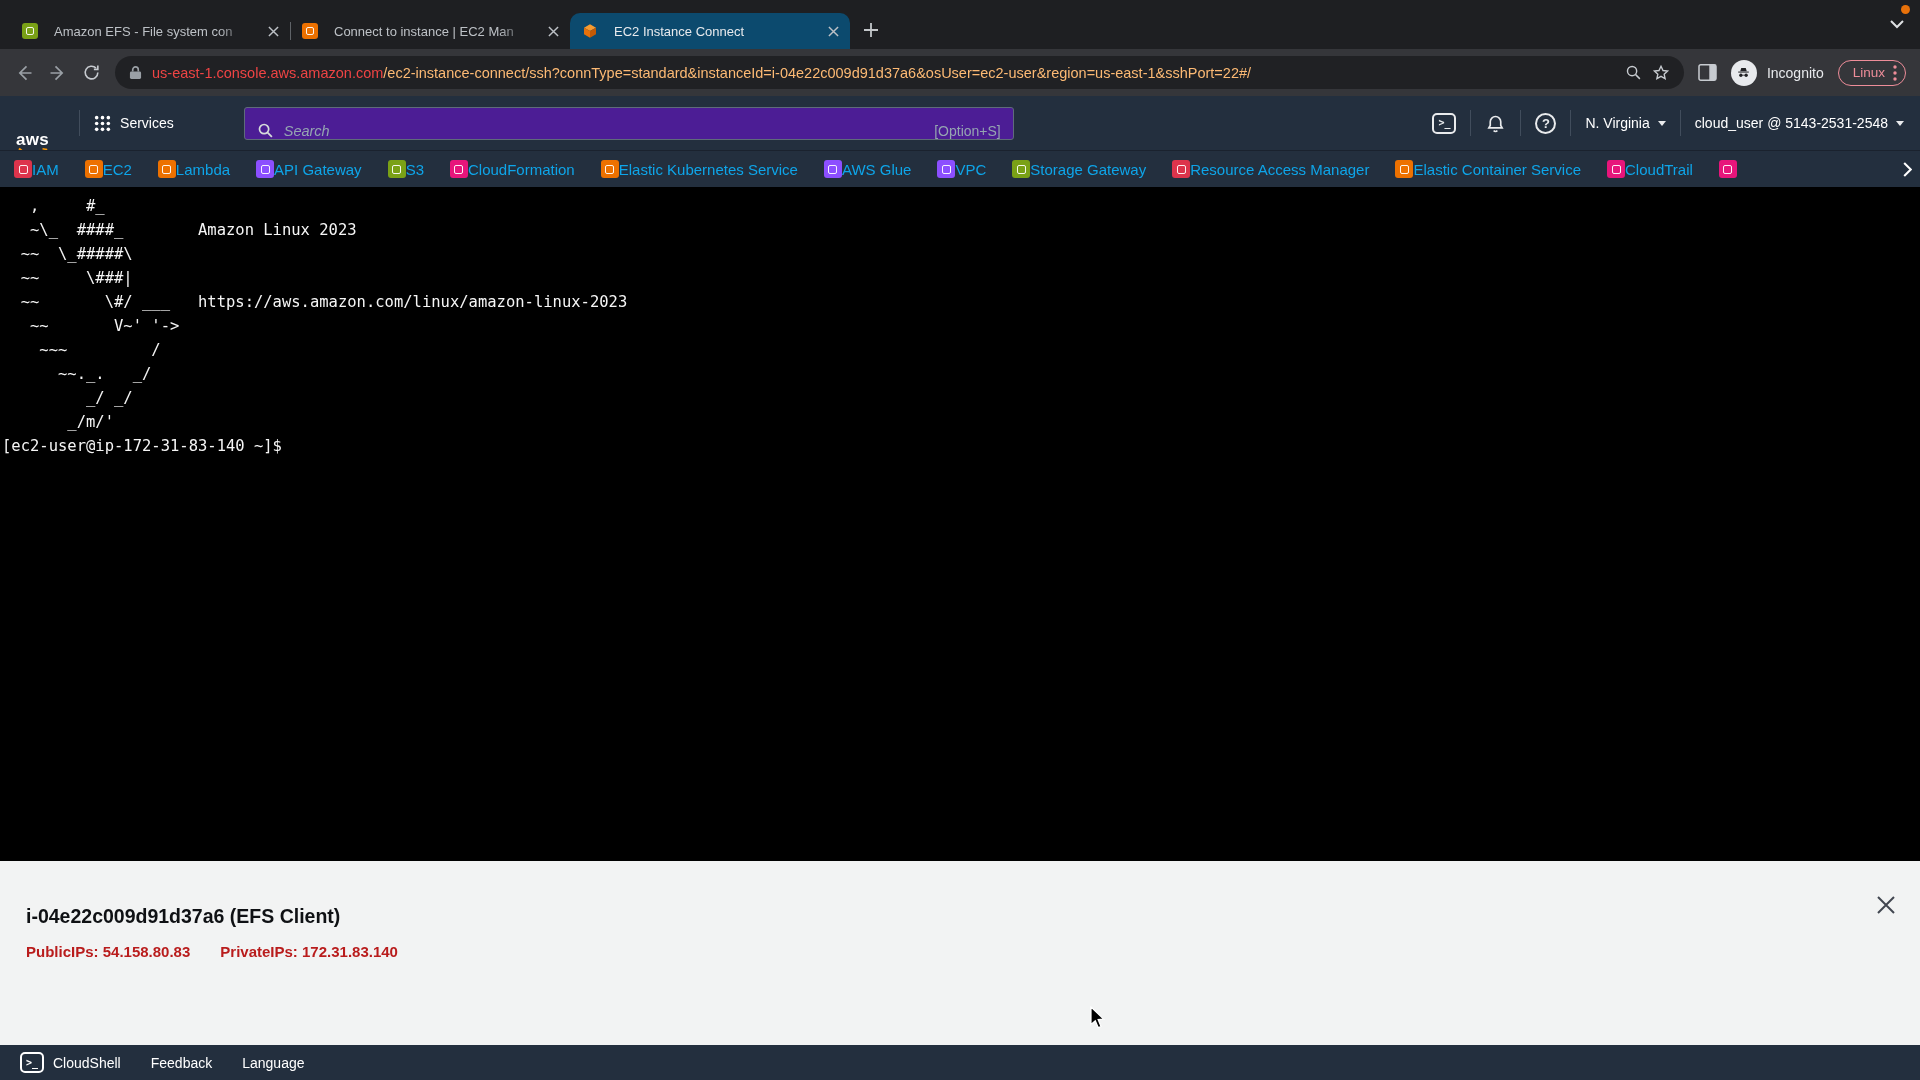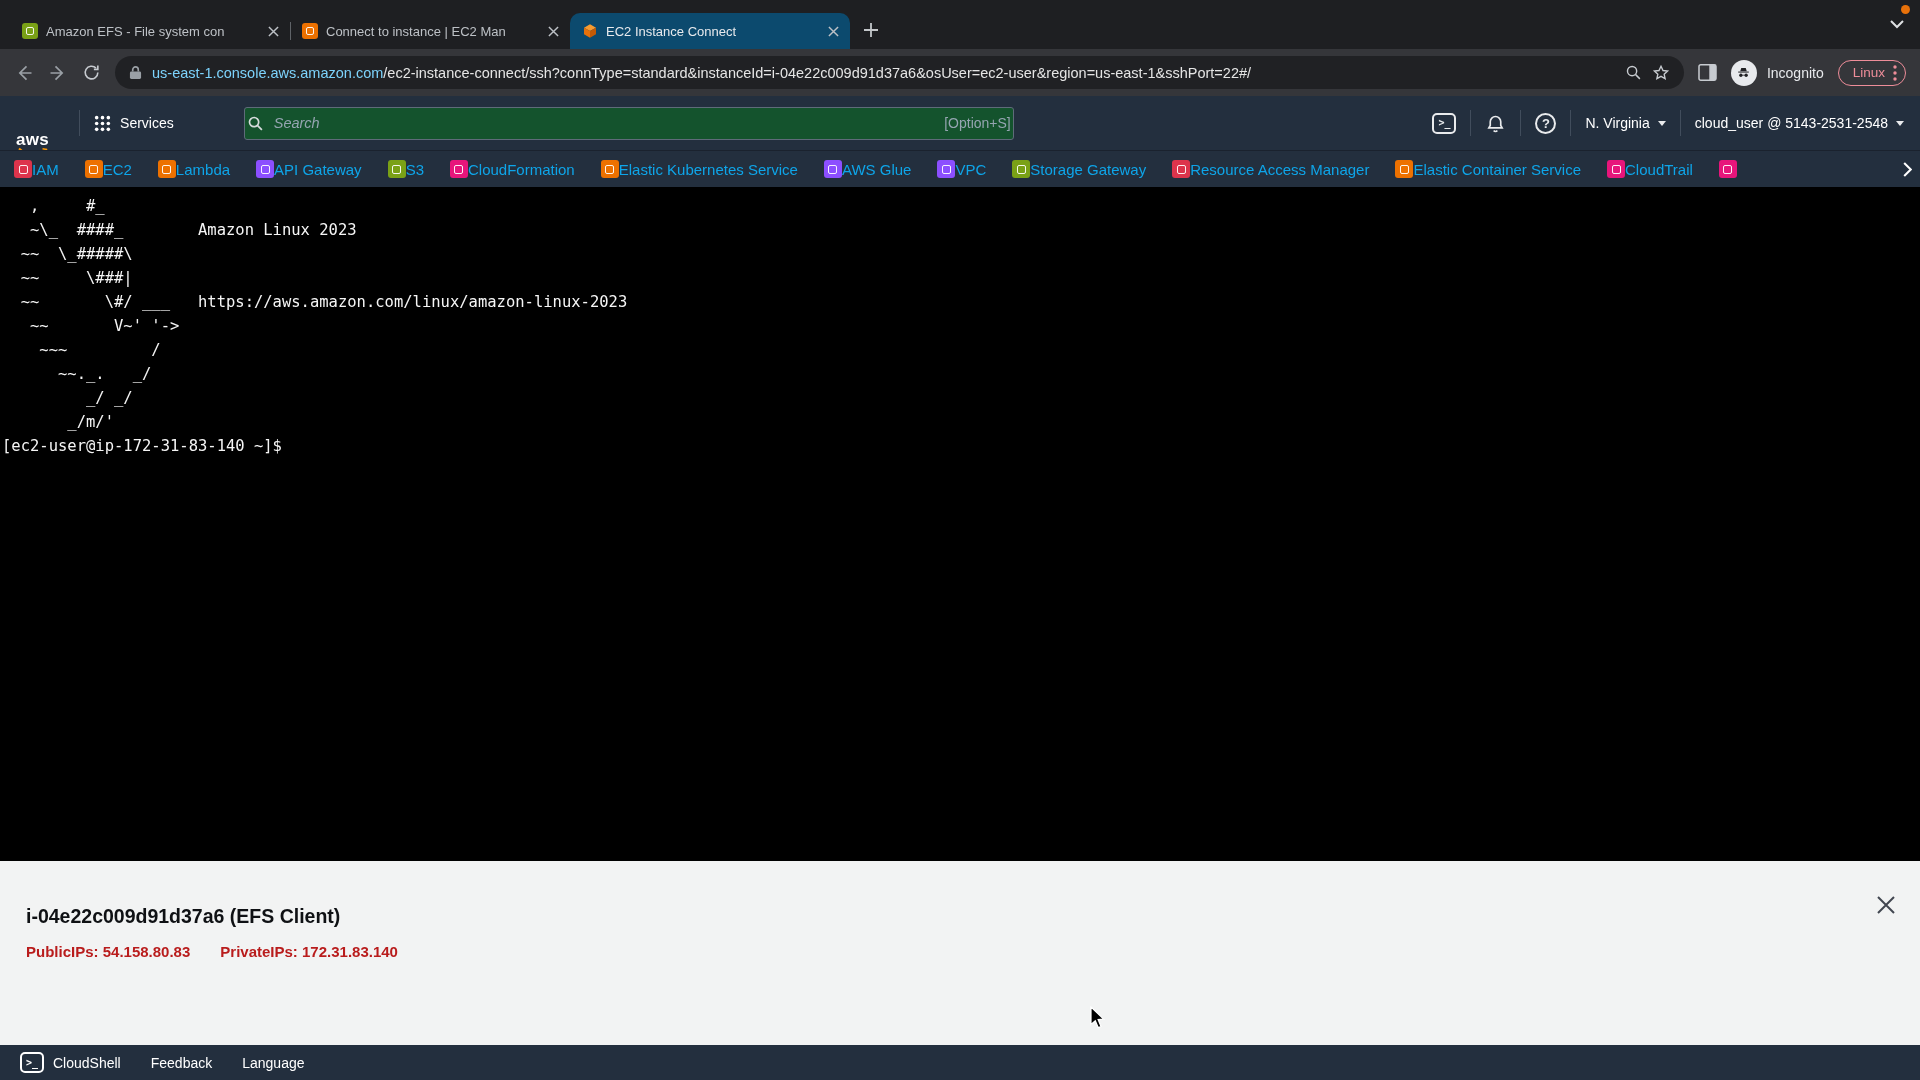--- a/index.html
+++ b/index.html
@@ -4,56 +4,56 @@
 <title>EC2 Instance Connect</title>
 <style>
   * { margin:0; padding:0; box-sizing:border-box; }
   html,body { width:1920px; height:1080px; overflow:hidden; background:#000;
               font-family:"Liberation Sans", sans-serif; }
   .screen { width:1920px; height:1080px; display:flex; flex-direction:column; position:relative; }
 
   
   .tabstrip { height:49px; background:#1e1f22; display:flex; align-items:flex-end;
               padding-left:10px; position:relative; flex:none; }
-  .tab { width:280px; height:36px; display:flex; align-items:center; gap:8px;
+  .tab { width:280px; height:36px; display:flex; align-items:center; gap:16px;
          padding:0 8px 0 12px; color:#bdc1c6; font-size:13px; position:relative; }
   .tab.inactive + .tab.inactive::before { content:""; position:absolute; left:0; top:9px;
          height:18px; width:1px; background:#5f6368; }
   .tab.active { background:#0c4a6e; color:#e8eaed; border-radius:10px 10px 0 0; }
   .tab-title { flex:1; white-space:nowrap; overflow:hidden; -webkit-mask-image:linear-gradient(90deg,#000 85%,transparent);
                mask-image:linear-gradient(90deg,#000 85%,transparent); }
   .favicon { width:16px; height:16px; border-radius:3px; flex:none; position:relative; }
   .favicon.box::after { content:""; position:absolute; inset:4px; border:1.2px solid rgba(255,255,255,.92); border-radius:2px; }
   .tab-close { width:18px; height:18px; display:grid; place-items:center; color:#bdc1c6; flex:none; }
   .newtab-btn { width:30px; height:30px; margin:0 0 4px 6px; display:grid; place-items:center; color:#c4c7ca; }
   .strip-dot { position:absolute; top:5px; right:10px; width:9px; height:9px; border-radius:50%; background:#e8710a; }
   .strip-chevron { position:absolute; top:20px; right:16px; color:#dfe1e4; }
 
   
   .toolbar { height:47px; background:#35363a; display:flex; align-items:center; padding:0 14px; gap:14px; flex:none; }
   .nav-ic { color:#9aa0a6; display:grid; place-items:center; flex:none; }
   .nav-ic.bright { color:#c7cbd0; }
   .urlbar { flex:1; height:33px; background:#202124; border-radius:17px; display:flex; align-items:center;
             gap:10px; padding:0 14px; min-width:0; }
   .url-text { flex:1; font-size:14.5px; white-space:nowrap; overflow:hidden; min-width:0; }
-  .url-host { color:#7dd3fc; }
-  .url-path { color:#e5e5e5; }
+  .url-host { color:#ef4444; }
+  .url-path { color:#fdba74; }
   .badge-incog { width:26px; height:26px; border-radius:50%; background:#e8eaed; display:grid; place-items:center; flex:none; }
   .incog-label { color:#e8eaed; font-size:14px; margin-left:-4px; }
   .update-pill { display:flex; align-items:center; gap:8px; border:1px solid #ee8d99; color:#ee8d99;
                  border-radius:15px; padding:4px 8px 4px 14px; font-size:13.5px; }
 
   
   .aws-header { height:54px; background:#232f3e; display:flex; align-items:center; padding:0 16px; flex:none; }
   .aws-logo { display:flex; flex-direction:column; align-items:center; margin-right:16px;margin-top:42px; }
   .aws-logo-text { color:#fff; font-weight:700; font-size:17px; line-height:15px; letter-spacing:.3px; }
   .hdr-sep { width:1px; height:26px; background:#414d5c; margin:0 14px; flex:none; }
   .services { display:flex; align-items:center; gap:9px; color:#fff; font-size:14px; }
   .search-box { width:770px; height:33px; margin-left:70px; border:1px solid #5f6b7a; border-radius:3px;
-                background:#14532d; display:flex; align-items:center; gap:10px; padding:0 2px; color:#95a5b1; }
+                background:#4c1d95; display:flex; align-items:flex-end; gap:10px; padding:0 12px; color:#95a5b1; }
   .search-ph { flex:1; font-style:italic; font-size:14.5px; color:#95a5b1; }
   .search-shortcut { font-size:14px; color:#95a5b1; }
   .hdr-right { margin-left:auto; display:flex; align-items:center; color:#fff; }
   .hdr-icon { color:#e9ebed; display:grid; place-items:center; }
   .term-ic { border:2px solid currentColor; border-radius:5px; width:24px; height:21px; display:grid; place-items:center;
              font-family:"DejaVu Sans Mono", monospace; font-size:10px; font-weight:700; line-height:1; }
   .q-ic { border:2px solid currentColor; border-radius:50%; width:21px; height:21px; display:grid; place-items:center;
           font-size:13px; font-weight:700; }
   .hdr-menu { display:flex; align-items:center; gap:8px; font-size:14px; color:#fff; white-space:nowrap; }
   .caret { width:0; height:0; border-left:4.5px solid transparent; border-right:4.5px solid transparent;

